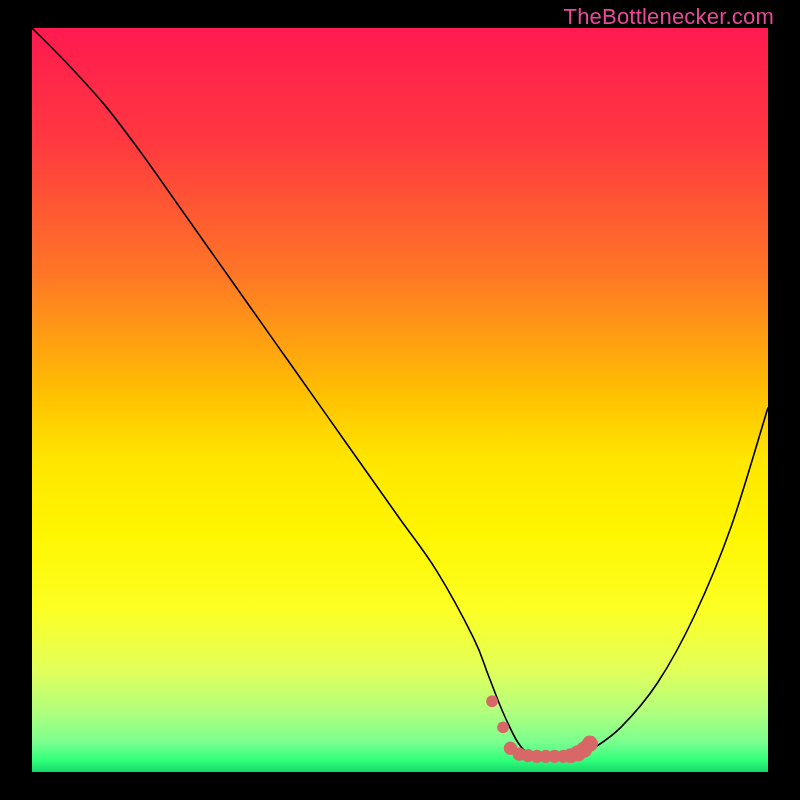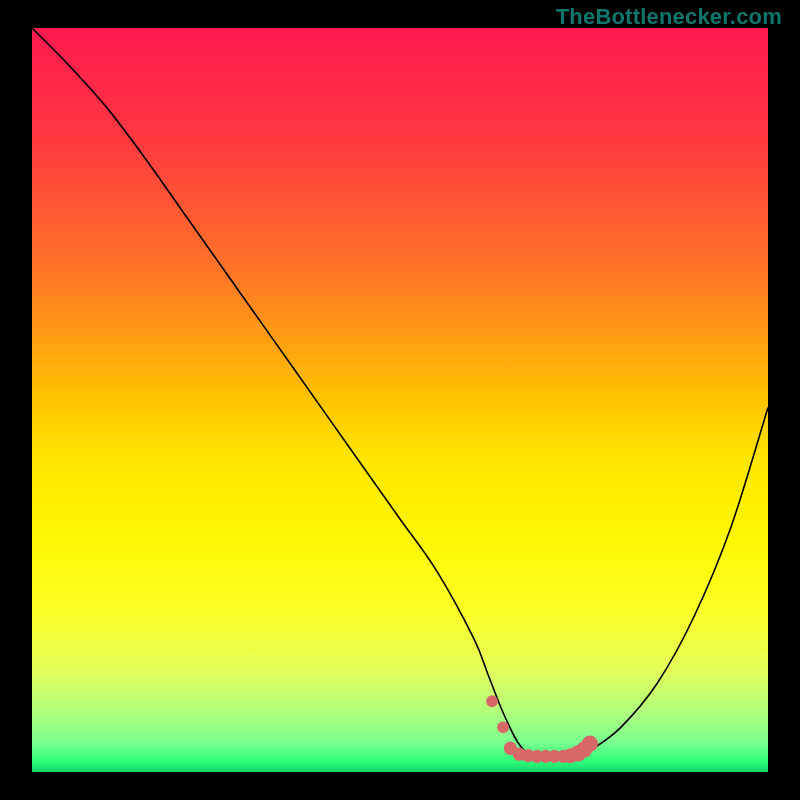--- a/index.html
+++ b/index.html
@@ -7,24 +7,24 @@
     padding: 0;
     width: 800px;
     height: 800px;
     background: #000;
     position: relative;
     font-family: Arial, Helvetica, sans-serif;
   }
   .watermark {
     position: absolute;
     top: 4px;
-    right: 18px;
-    color: #0f766e;
+    right: 26px;
+    color: #ec4899;
     font-size: 22px;
-    font-weight: 700;
+    font-weight: 400;
     z-index: 10;
     letter-spacing: 0.2px;
   }
   .plot-area {
     position: absolute;
     left: 32px;
     top: 28px;
     width: 736px;
     height: 744px;
     overflow: hidden;

